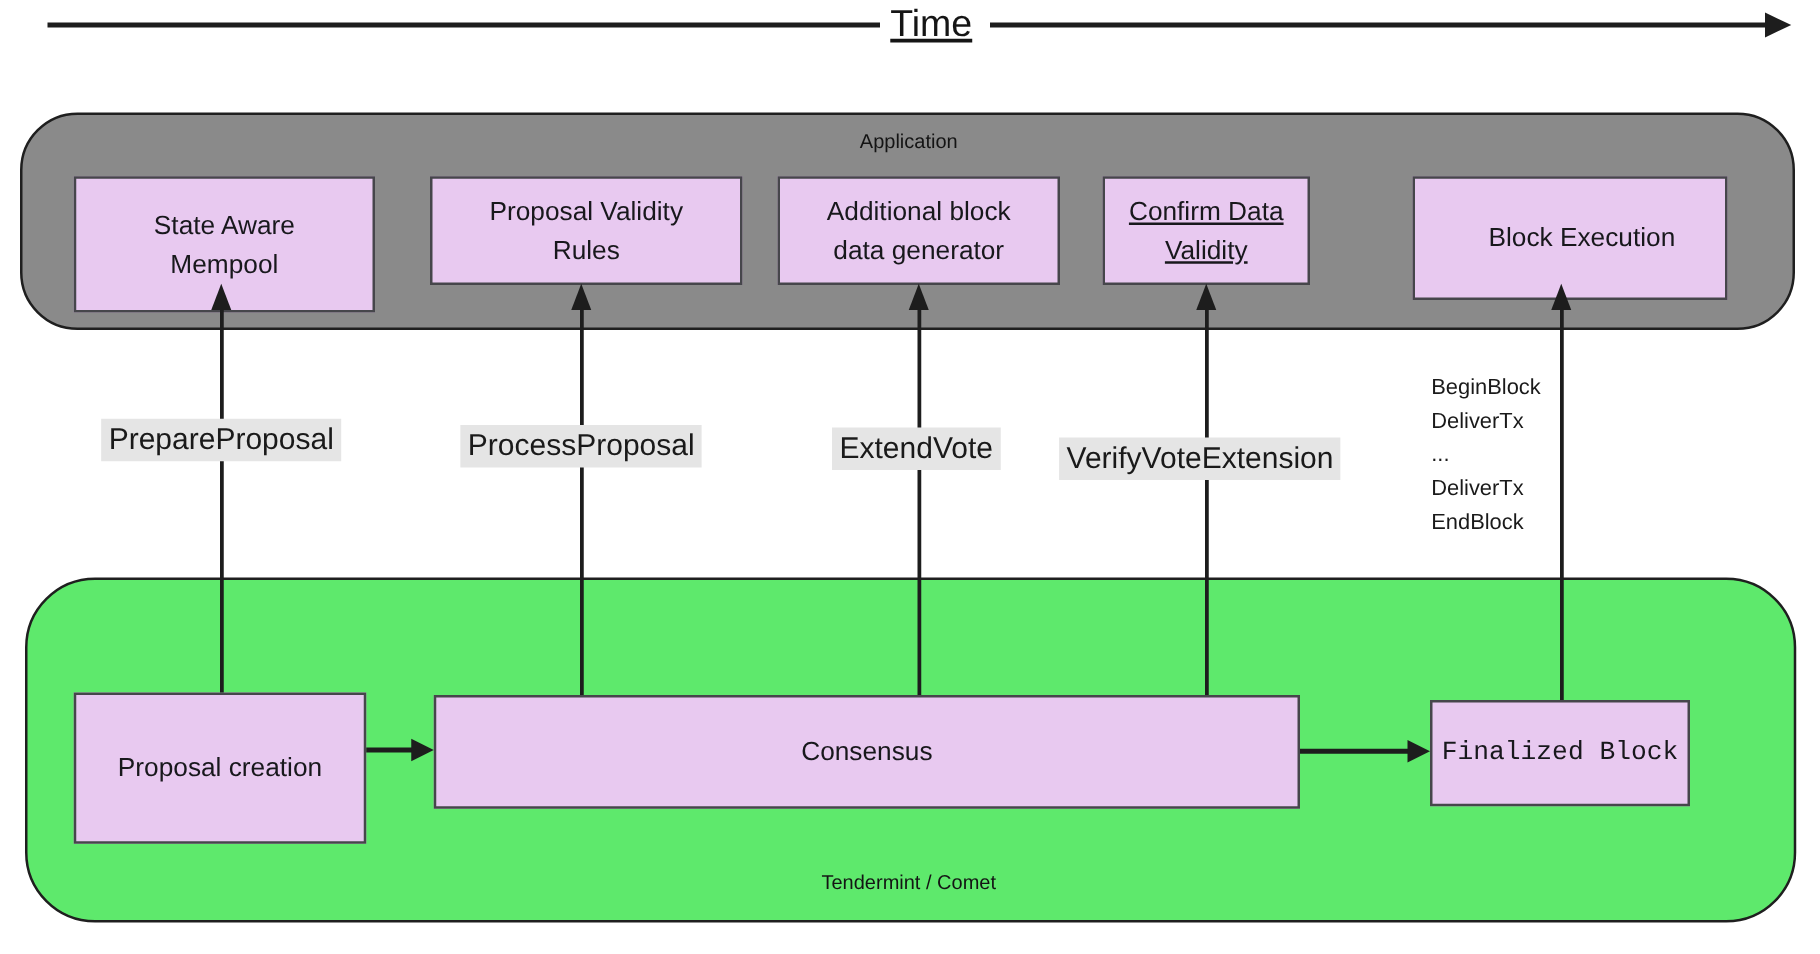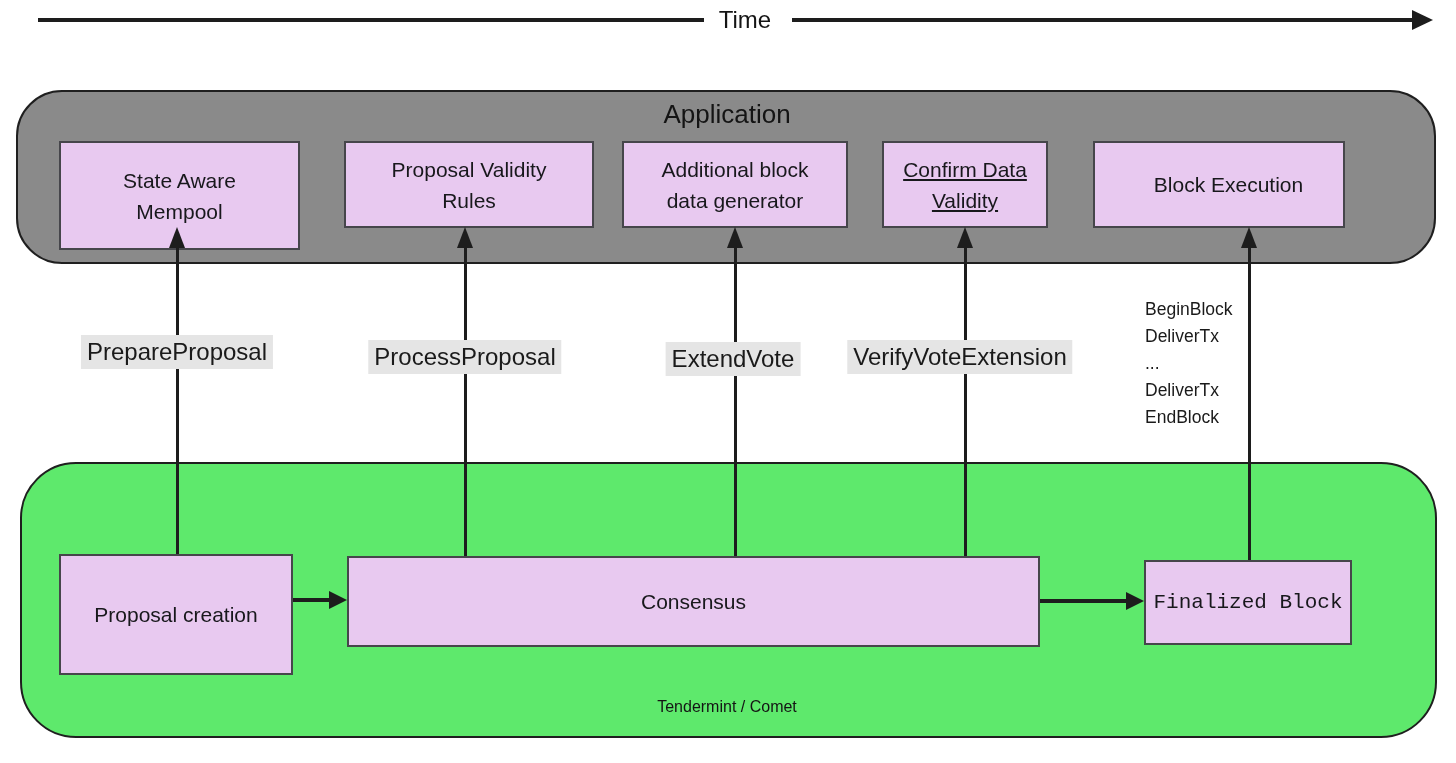--- a/index.html
+++ b/index.html
@@ -9,21 +9,21 @@
     background:#ffffff;
     font-family:"Liberation Sans","DejaVu Sans",sans-serif;
     color:#1b1b1b;
     overflow:hidden;
   }
   .abs{position:absolute;}
 
   
   .time-line{height:4px;background:var(--line,#1d1d1d);}
   .time-label{
-    font-size:24px;line-height:38px;text-align:center;color:#151515;
+    font-size:30px;line-height:38px;text-align:center;color:#151515;text-decoration:underline;
   }
   .time-head{
     width:0;height:0;
     border-top:10px solid transparent;
     border-bottom:10px solid transparent;
     border-left:21px solid var(--line,#1d1d1d);
   }
 
   
   .app-container{
@@ -32,21 +32,21 @@
     border:2px solid #1f1f1f;border-radius:46px;
     box-sizing:border-box;
   }
   .tm-container{
     left:20px;top:462px;width:1417px;height:276px;
     background:var(--tendermint-fill,#5ee96c);
     border:2px solid #1f1f1f;border-radius:56px;
     box-sizing:border-box;
   }
   .container-title{
-    font-size:26px;line-height:28px;text-align:center;color:#141414;
+    font-size:16px;line-height:28px;text-align:center;color:#141414;
   }
   .tm-title{font-size:16px;line-height:30px;}
 
   
   .node{
     background:var(--box-fill,#e8c9f0);
     border:2px solid #46464b;
     box-sizing:border-box;
     display:flex;align-items:center;justify-content:center;
     text-align:center;white-space:pre-line;
@@ -98,21 +98,21 @@
   <div class="abs container-title" style="left:600px;top:100px;width:254px;">Application</div>
 
   <div class="abs node" style="left:59px;top:141px;width:241px;height:109px;">State Aware
 Mempool</div>
   <div class="abs node" style="left:344px;top:141px;width:250px;height:87px;">Proposal Validity
 Rules</div>
   <div class="abs node" style="left:622px;top:141px;width:226px;height:87px;">Additional block
 data generator</div>
   <div class="abs node" style="left:882px;top:141px;width:166px;height:87px;text-decoration:underline;">Confirm Data
 Validity</div>
-  <div class="abs node" style="left:1093px;top:141px;width:252px;height:87px;padding-left:19px;">Block Execution</div>
+  <div class="abs node" style="left:1130px;top:141px;width:252px;height:99px;padding-left:19px;">Block Execution</div>
 
   <div class="abs tm-container"></div>
   <div class="abs container-title tm-title" style="left:560px;top:692px;width:334px;">Tendermint / Comet</div>
 
   <div class="abs node" style="left:59px;top:554px;width:234px;height:121px;">Proposal creation</div>
   <div class="abs node" style="left:347px;top:556px;width:693px;height:91px;">Consensus</div>
   <div class="abs node" style="left:1144px;top:560px;width:208px;height:85px;font-family:Liberation Mono, monospace;">Finalized Block</div>
 
   <div class="abs vline" style="left:176px;top:246px;height:308px;"></div>
   <div class="abs vhead" style="left:169px;top:227px;"></div>
@@ -121,21 +121,21 @@
   <div class="abs vline" style="left:464px;top:246px;height:310px;"></div>
   <div class="abs vhead" style="left:457px;top:227px;"></div>
   <div class="abs cb-label" style="left:465px;top:357px;">ProcessProposal</div>
 
   <div class="abs vline" style="left:734px;top:246px;height:310px;"></div>
   <div class="abs vhead" style="left:727px;top:227px;"></div>
   <div class="abs cb-label" style="left:733px;top:359px;">ExtendVote</div>
 
   <div class="abs vline" style="left:964px;top:246px;height:310px;"></div>
   <div class="abs vhead" style="left:957px;top:227px;"></div>
-  <div class="abs cb-label" style="left:960px;top:357px;">VerifyVoteExtension</div>
+  <div class="abs cb-label" style="left:960px;top:367px;">VerifyVoteExtension</div>
 
   <div class="abs vline" style="left:1248px;top:246px;height:314px;"></div>
   <div class="abs vhead" style="left:1241px;top:227px;"></div>
   <div class="abs call-list" style="left:1145px;top:296px;width:96px;">
     <div>BeginBlock</div>
     <div>DeliverTx</div>
     <div>...</div>
     <div>DeliverTx</div>
     <div>EndBlock</div>
   </div>

